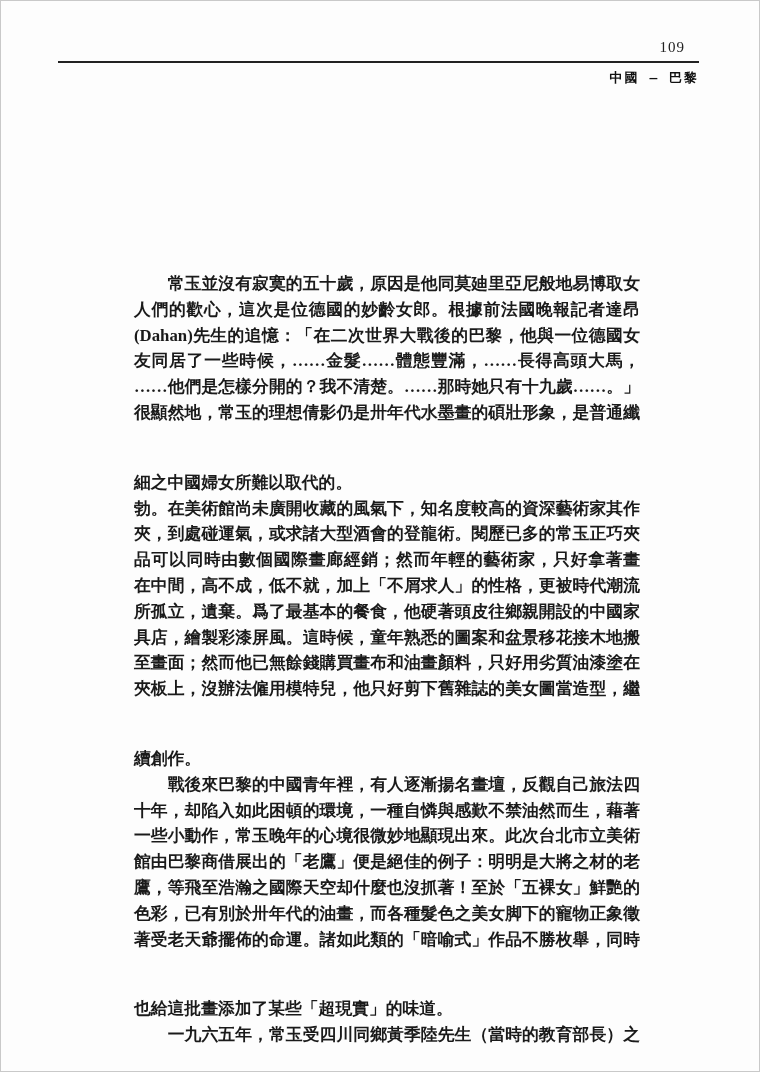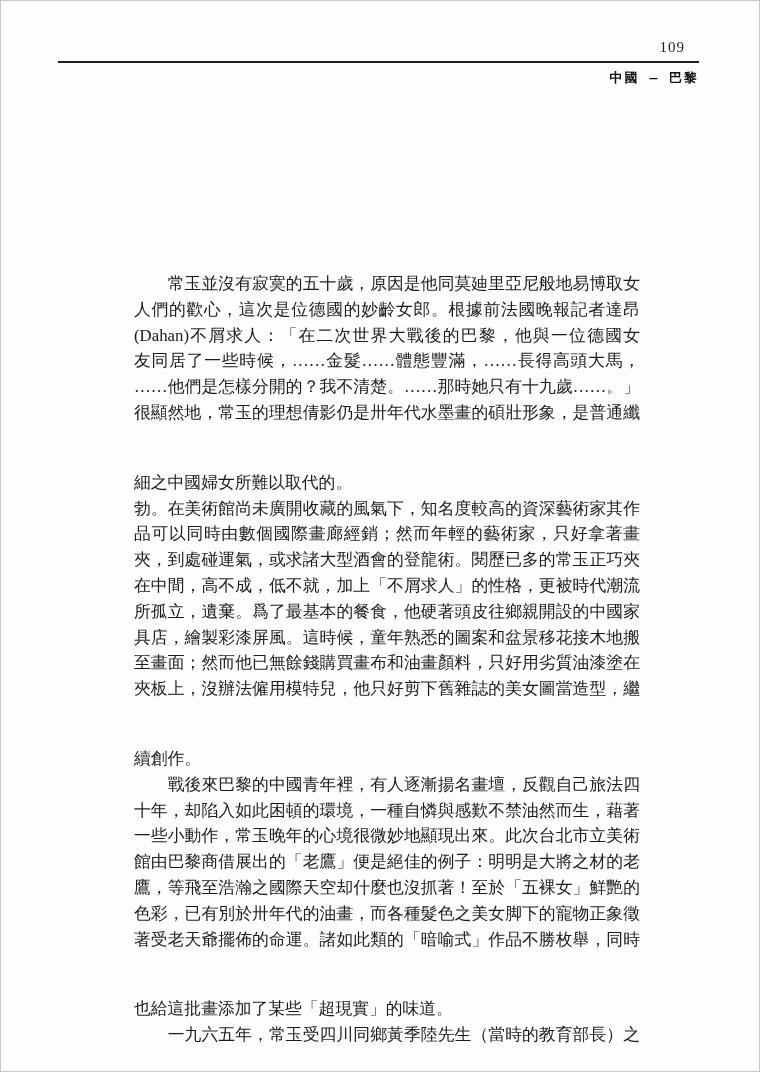--- a/index.html
+++ b/index.html
@@ -44,44 +44,45 @@
     top: 270px; left: 133px;
     width: 506px;
     font-size: 16.8px;
     line-height: 25.8px;
     color: #1a1a1a;
   }
   .line {
     text-align: justify;
     text-align-last: justify;
     white-space: normal;
+    font-weight: bold;
   }
   .line.para-end {
     text-align-last: left;
     margin-top: 44px;
   }
 </style>
 </head>
 <body>
 
 <div class="sheet">
   <div class="pageno">109</div>
   <div class="rule"></div>
   <div class="running-head">中國 — 巴黎</div>
   <div class="body-text">
       <div class="line">　　常玉並沒有寂寞的五十歲，原因是他同莫廸里亞尼般地易博取女</div>
       <div class="line">人們的歡心，這次是位德國的妙齡女郎。根據前法國晚報記者達昂</div>
-      <div class="line">(Dahan)不屑求人：「在二次世界大戰後的巴黎，他與一位德國女</div>
+      <div class="line">(Dahan)先生的追憶：「在二次世界大戰後的巴黎，他與一位德國女</div>
       <div class="line">友同居了一些時候，……金髮……體態豐滿，……長得高頭大馬，</div>
       <div class="line">……他們是怎樣分開的？我不清楚。……那時她只有十九歲……。」</div>
       <div class="line">很顯然地，常玉的理想倩影仍是卅年代水墨畫的碩壯形象，是普通纖</div>
       <div class="line para-end">細之中國婦女所難以取代的。</div>
       <div class="line">勃。在美術館尚未廣開收藏的風氣下，知名度較高的資深藝術家其作</div>
+      <div class="line">夾，到處碰運氣，或求諸大型酒會的登龍術。閱歷已多的常玉正巧夾</div>
       <div class="line">品可以同時由數個國際畫廊經銷；然而年輕的藝術家，只好拿著畫</div>
-      <div class="line">夾，到處碰運氣，或求諸大型酒會的登龍術。閱歷已多的常玉正巧夾</div>
       <div class="line">在中間，高不成，低不就，加上「不屑求人」的性格，更被時代潮流</div>
       <div class="line">所孤立，遺棄。爲了最基本的餐食，他硬著頭皮往鄉親開設的中國家</div>
       <div class="line">具店，繪製彩漆屏風。這時候，童年熟悉的圖案和盆景移花接木地搬</div>
       <div class="line">至畫面；然而他已無餘錢購買畫布和油畫顏料，只好用劣質油漆塗在</div>
       <div class="line">夾板上，沒辦法僱用模特兒，他只好剪下舊雜誌的美女圖當造型，繼</div>
       <div class="line para-end">續創作。</div>
       <div class="line">　　戰後來巴黎的中國青年裡，有人逐漸揚名畫壇，反觀自己旅法四</div>
       <div class="line">十年，却陷入如此困頓的環境，一種自憐與感歎不禁油然而生，藉著</div>
       <div class="line">一些小動作，常玉晚年的心境很微妙地顯現出來。此次台北市立美術</div>
       <div class="line">館由巴黎商借展出的「老鷹」便是絕佳的例子：明明是大將之材的老</div>

